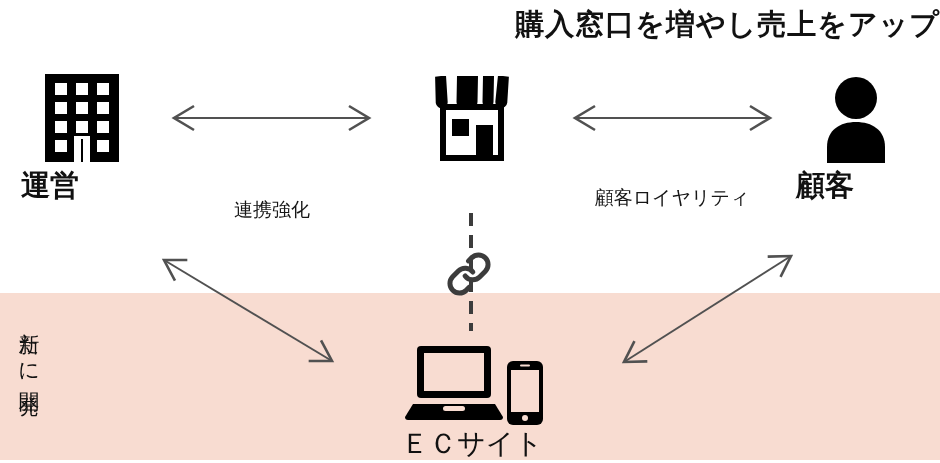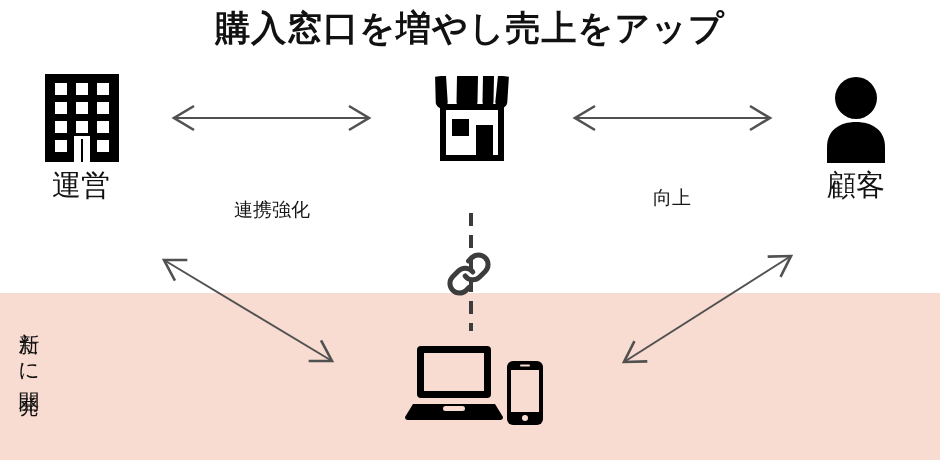--- a/index.html
+++ b/index.html
@@ -2,22 +2,22 @@
 <html><head>
 <meta charset="utf-8">
 <style>
   html,body{margin:0;padding:0;background:#ffffff;}
   .stage{
     position:relative;width:940px;height:463px;overflow:hidden;
     background:#ffffff;font-family:"DejaVu Sans","Liberation Sans",sans-serif;color:#111;
   }
   .abs{position:absolute;}
   .band{left:0;top:293px;width:940px;height:167px;}
-  .title{left:0;top:5px;width:940px;text-align:center;font-size:35px;font-weight:700;letter-spacing:1px;}
-  .node-label{text-align:center;font-size:29px;font-weight:400;}
+  .title{left:0;top:5px;width:940px;text-align:right;font-size:29px;font-weight:700;letter-spacing:1px;}
+  .node-label{font-size:29px;font-weight:700;}
   .edge-label{text-align:center;font-size:19px;font-weight:400;color:#161616;}
   .two-line{line-height:33px;}
   .ec-label{left:362px;top:425px;width:220px;text-align:center;font-size:28px;font-weight:400;}
   .vnote{
     left:15px;top:316px;height:150px;
     writing-mode:vertical-rl;text-orientation:upright;
     font-size:21px;letter-spacing:4px;font-weight:400;
   }
   .overlay{left:0;top:0;pointer-events:none;}
   svg{display:block;}
@@ -78,21 +78,21 @@
   </svg>
 
   <svg class="abs" style="left:822px;top:77px;" width="68" height="86" viewBox="0 0 68 86">
     <circle cx="34" cy="21" r="21" fill="#000"></circle>
     <path d="M5,86 L5,70 C5,53 18,45 34,45 C50,45 63,53 63,70 L63,86 Z" fill="#000"></path>
   </svg>
   <div class="abs edge-label" style="left:192px;top:197px;width:160px;">連携強化</div>
 
   <div class="abs node-label" style="left:796px;top:166px;width:120px;">顧客</div>
   <div class="abs edge-label two-line" style="left:572px;top:181px;width:200px;">
-    <div>向上</div>
+    <div>顧客ロイヤリティ</div>
   </div>
 
   <svg class="abs" style="left:446px;top:251px;" width="46" height="46" viewBox="0 0 24 24">
     <g fill="none" stroke="#3c3c3c" stroke-width="2.6" stroke-linecap="round" stroke-linejoin="round">
       <path d="M10 13a5 5 0 0 0 7.54.54l3-3a5 5 0 0 0-7.07-7.07l-1.72 1.71"></path>
       <path d="M14 11a5 5 0 0 0-7.54-.54l-3 3a5 5 0 0 0 7.07 7.07l1.71-1.71"></path>
     </g>
   </svg>
 
   <svg class="abs" style="left:403px;top:346px;" width="102" height="76" viewBox="0 0 102 76">
@@ -100,16 +100,17 @@
     <rect x="21" y="7" width="60" height="38" fill="#f8dcd1"></rect>
     <path d="M10,58 L92,58 L100,71 a3,3 0 0 1 -3,3 L5,74 a3,3 0 0 1 -3,-3 Z" fill="#000"></path>
     <rect x="40" y="60" width="22" height="5" rx="2.5" fill="#f8dcd1"></rect>
   </svg>
   <svg class="abs" style="left:507px;top:361px;" width="36" height="64" viewBox="0 0 36 64">
     <rect x="0" y="0" width="36" height="64" rx="6" fill="#000"></rect>
     <rect x="4" y="9" width="28" height="42" fill="#f8dcd1"></rect>
     <rect x="13" y="3.5" width="10" height="2" rx="1" fill="#f8dcd1"></rect>
     <circle cx="18" cy="57" r="3" fill="#f8dcd1"></circle>
   </svg>
+  <div class="abs ec-label">ＥＣサイト</div>
 
   <div class="abs vnote">新たに開発</div>
 
 </div>
 
 </body></html>

